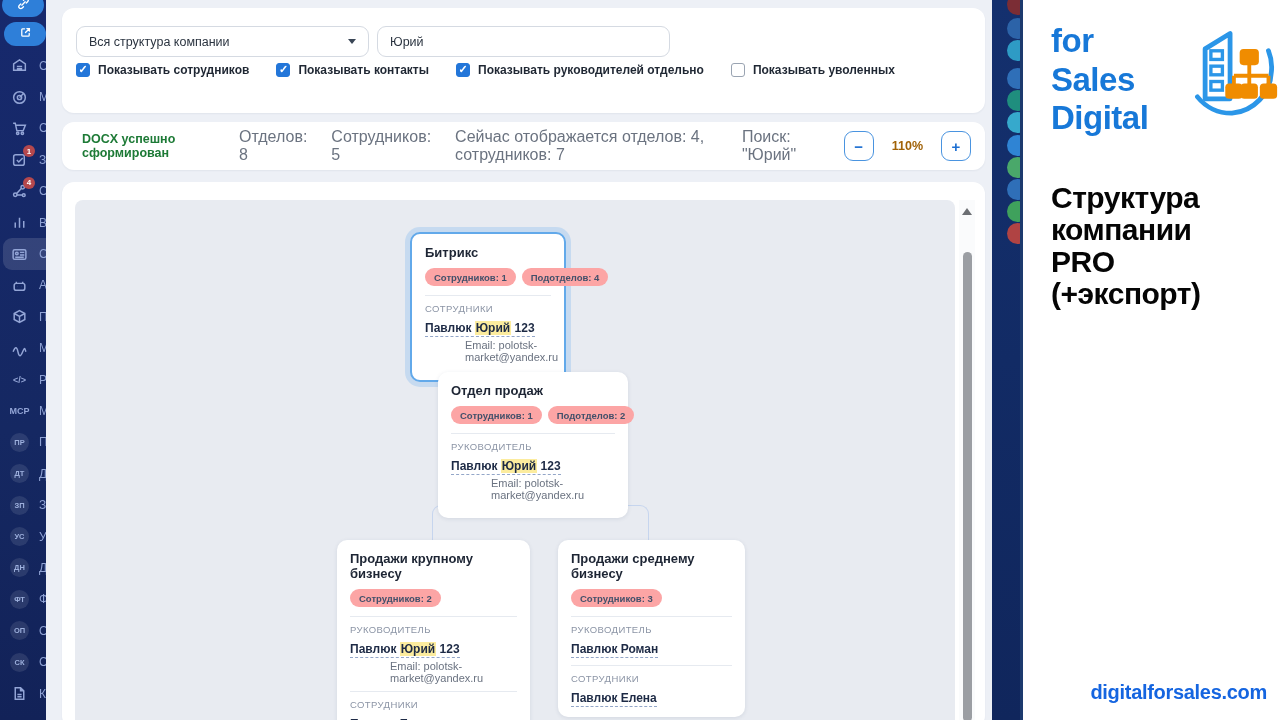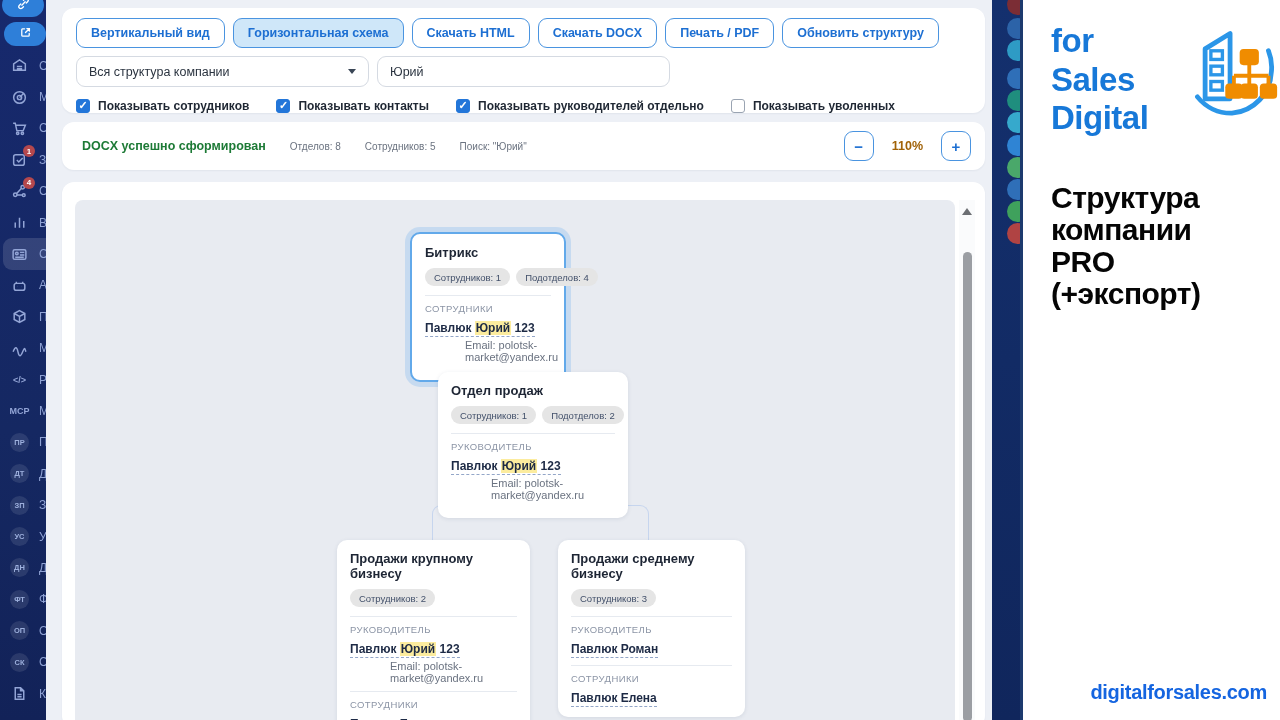--- a/index.html
+++ b/index.html
@@ -25,48 +25,48 @@
   .main { position:absolute; left:46px; top:0; width:946px; height:720px; background:#edf0f6; }
   .card { position:absolute; background:#fff; border-radius:12px; box-shadow:0 1px 2px rgba(30,50,90,.06); }
   .toolbar-card { left:16px; top:8px; width:923px; height:105px; padding:10px 14px; }
   .btn-row { display:flex; gap:8px; }
   .tb-btn { height:30px; padding:0 14px; border:1.5px solid #4a94e0; border-radius:9px; background:#fff; color:#1d6fd2; font-size:12.5px; font-weight:bold; display:flex; align-items:center; cursor:pointer; }
   .tb-btn.active { background:#cfe7f9; }
   .ctl-row { display:flex; gap:8px; margin-top:8px; }
   .sel { width:293px; height:31px; border:1px solid #d5dae2; border-radius:9px; padding:0 12px; font-size:12.5px; color:#2b3440; display:flex; align-items:center; justify-content:space-between; background:#fff; }
   .sel .chev { width:0; height:0; border-left:4.5px solid transparent; border-right:4.5px solid transparent; border-top:5.5px solid #3a4656; }
   .srch { width:293px; height:31px; border:1px solid #d5dae2; border-radius:9px; padding:0 12px; font-size:12.5px; color:#2b3440; font-family:"Liberation Sans",sans-serif; outline:none; }
-  .chk-row { display:flex; gap:27px; margin-top:12px; align-items:center; }
+  .chk-row { display:flex; gap:27px; margin-top:6px; align-items:center; }
   .chk { display:flex; gap:8px; align-items:center; font-size:12px; font-weight:bold; color:#1f2733; cursor:pointer; }
   .box { width:14px; height:14px; border:1.5px solid #9aa4b2; border-radius:3px; background:#fff; position:relative; }
   .chk.checked .box { background:#2376d9; border-color:#2376d9; }
   .chk.checked .box::after { content:"✓"; position:absolute; left:1.5px; top:-1.5px; color:#fff; font-size:11px; font-weight:bold; }
 
   .status-card { left:16px; top:122px; width:923px; height:48px; display:flex; align-items:center; padding:0 14px 0 20px; gap:24px; }
   .st-msg { color:#1d7a36; font-size:12.5px; font-weight:bold; }
-  .st-item { color:#6b7380; font-size:10px; }
+  .st-item { color:#6b7380; font-size:16px; }
   .zoom-ctl { margin-left:auto; display:flex; align-items:center; gap:18px; }
   .z-btn { width:30px; height:30px; border:1.5px solid #4a94e0; border-radius:9px; background:#fff; color:#1d6fd2; font-size:15px; font-weight:bold; display:flex; align-items:center; justify-content:center; cursor:pointer; }
   .z-lvl { font-size:12.5px; font-weight:bold; color:#a16207; }
 
   .chart-card { left:16px; top:182px; width:923px; height:546px; padding:14px; }
   .canvas { position:absolute; left:13px; top:18px; width:880px; height:528px; background:#e8ebf1; border-radius:8px; overflow:hidden; }
   .vscroll { position:absolute; right:10px; top:18px; width:16px; height:528px; background:#fafbfc; }
   .vs-up { position:absolute; top:8px; left:3px; width:0; height:0; border-left:5px solid transparent; border-right:5px solid transparent; border-bottom:7px solid #6c6f73; }
   .vs-thumb { position:absolute; top:52px; left:3.5px; width:9px; height:470px; border-radius:5px; background:#9b9ea3; }
 
   
   .conn { position:absolute; border-color:#c6d5ee; }
   .conn.v { border-left:1.5px solid #c6d5ee; width:0; }
   .conn.branch { border:1.5px solid #c6d5ee; border-bottom:none; border-radius:9px 9px 0 0; }
   .org-card { position:absolute; background:#fff; border-radius:10px; box-shadow:0 1px 4px rgba(30,50,90,.10); padding:11px 13px 10px; }
   .org-card.root { border:2px solid #62a9ea; box-shadow:0 0 0 5px rgba(130,185,240,.33); }
   .oc-title { font-size:13px; font-weight:bold; color:#1d2534; margin-bottom:8px; }
   .oc-badges { display:flex; gap:6px; margin-bottom:9px; }
-  .oc-badge { background:#e5e5e5; color:#42506a; font-size:9.5px; font-weight:normal; padding:3.5px 9px; border-radius:10px; white-space:nowrap; }
+  .oc-badge { background:#fca5a5; color:#42506a; font-size:9.5px; font-weight:bold; padding:3.5px 9px; border-radius:10px; white-space:nowrap; }
   .oc-div { border-top:1px solid #e6eaf0; margin:7px 0 7px; }
   .oc-sec { font-size:9.5px; color:#8b94a5; letter-spacing:.4px; margin-bottom:4px; }
   .oc-name { font-size:12px; font-weight:bold; color:#1d2a45; display:inline-block; border-bottom:1px dashed #93a6c8; line-height:1.35; cursor:pointer; }
   .hl { background:#fcec9e; padding:0 1px; }
   .oc-mail { font-size:11px; color:#6a7280; margin:2px 0 7px;padding-left:40px; }
 
   
   .strip { position:absolute; left:992px; top:0; width:28px; height:720px; background:linear-gradient(180deg,#14306e,#10265c); overflow:hidden; }
   .strip .dot { position:absolute; width:21px; height:21px; border-radius:50%; left:15px; }
 
@@ -244,28 +244,20 @@
             </svg>
           </span>
         <span class="sb-label">К</span>
       </div>
     </div>
   </div>
 
   <div class="main">
 
     <div class="card toolbar-card">
-      <div class="btn-row">
-        <button class="tb-btn">Вертикальный вид</button>
-        <button class="tb-btn active">Горизонтальная схема</button>
-        <button class="tb-btn">Скачать HTML</button>
-        <button class="tb-btn">Скачать DOCX</button>
-        <button class="tb-btn">Печать / PDF</button>
-        <button class="tb-btn">Обновить структуру</button>
-      </div>
       <div class="ctl-row">
         <div class="sel">
           <span>Вся структура компании</span>
           <span class="chev"></span>
         </div>
         <input class="srch" value="Юрий" style="">
       </div>
       <div class="chk-row">
         <label class="chk checked">
           <span class="box"></span>
@@ -283,20 +275,21 @@
           <span class="box"></span>
           <span>Показывать уволенных</span>
         </label>
       </div>
     </div>
 
     <div class="card status-card">
       <span class="st-msg">DOCX успешно сформирован</span>
       <span class="st-item">Отделов: 8</span>
       <span class="st-item">Сотрудников: 5</span>
+      <span class="st-item">Сейчас отображается отделов: 4, сотрудников: 7</span>
       <span class="st-item">Поиск: "Юрий"</span>
       <div class="zoom-ctl">
         <button class="z-btn">−</button>
         <span class="z-lvl">110%</span>
         <button class="z-btn">+</button>
       </div>
     </div>
 
     <div class="card chart-card">
       <div class="canvas">

